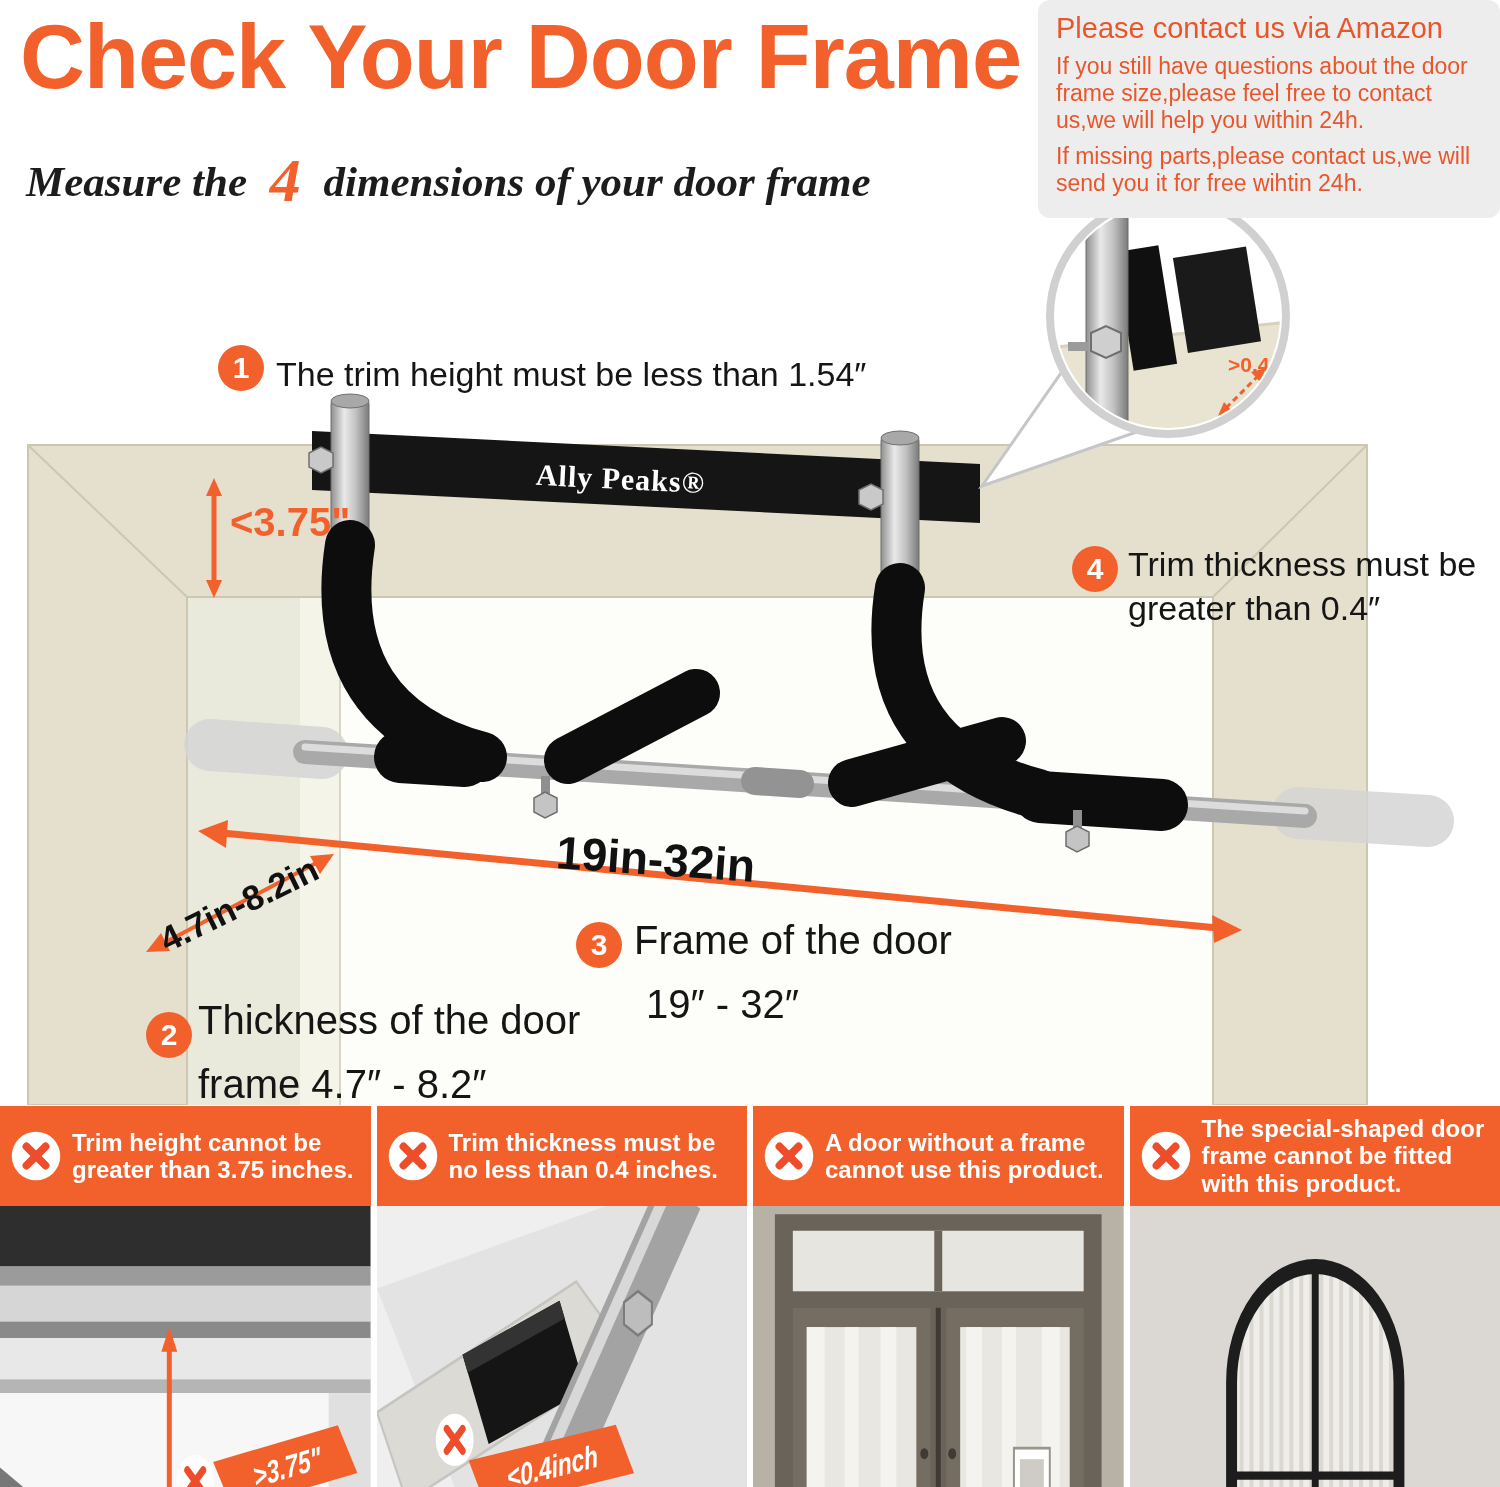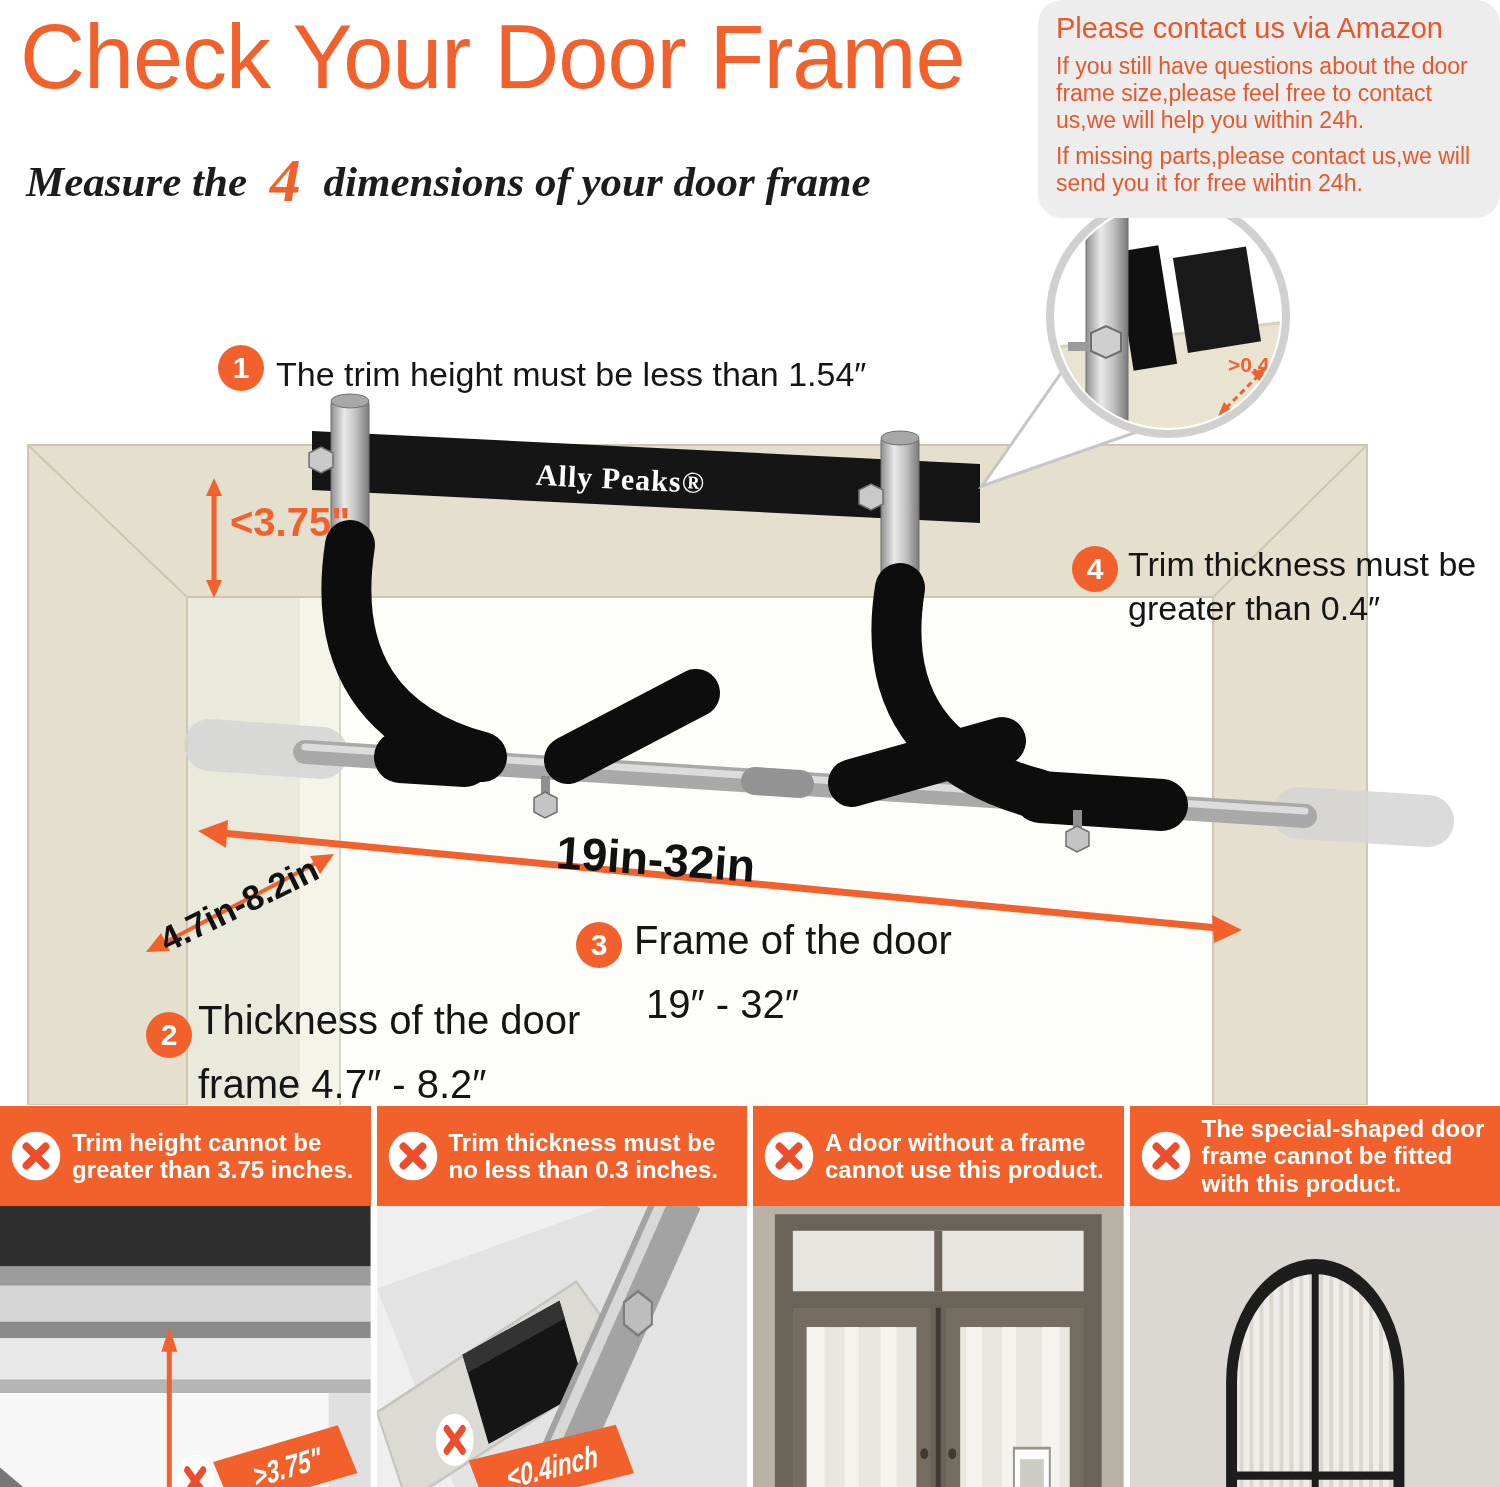--- a/index.html
+++ b/index.html
@@ -1,27 +1,27 @@
 <!DOCTYPE html>
 <html><head>
 <meta charset="utf-8">
 <style>
   html,body{margin:0;padding:0;background:#fff;}
   .page{position:relative;width:1500px;height:1487px;background:#fff;overflow:hidden;
         font-family:"Liberation Sans",sans-serif;}
   svg text{font-family:"Liberation Sans",sans-serif;}
 
   .title{position:absolute;left:20px;top:6px;margin:0;color:#F2612B;font-size:90px;
-         font-weight:normal;letter-spacing:-1px;white-space:nowrap;}
+         font-weight:bold;letter-spacing:-1px;white-space:nowrap;}
   .subtitle{position:absolute;left:26px;top:140px;font-size:43px;font-weight:bold;
             font-style:italic;color:#1c1c1c;white-space:nowrap;font-family:Liberation Serif, serif;}
   .subtitle .num4{color:#F2612B;font-size:62px;margin:0 12px;position:relative;top:5px;}
 
   .contact{position:absolute;right:0;top:0;width:462px;min-height:198px;background:#ededed;
-           border-radius:24px;padding:12px 16px 12px 18px;box-sizing:border-box;color:#E8572C;}
+           border-radius:12px;padding:12px 16px 12px 18px;box-sizing:border-box;color:#E8572C;}
   .contact-title{font-size:29px;margin:0 0 8px 0;}
   .contact-line{font-size:23px;line-height:1.17;margin:0 0 9px 0;}
 
   .diagram-svg{position:absolute;left:0;top:0;}
 
   .ann-num{position:absolute;width:46px;height:46px;border-radius:50%;background:#F2612B;
            color:#fff;font-weight:bold;font-size:30px;display:flex;align-items:center;
            justify-content:center;}
   .ann-text{position:absolute;color:#151515;font-size:34px;line-height:1.3;white-space:nowrap;}
   .ann-text.big{font-size:40px;}
@@ -231,21 +231,21 @@
         </svg>
       </div>
     </div>
 
     <div class="panel">
       <div class="panel-head">
         <svg class="x-badge" viewBox="0 0 60 60">
           <circle cx="30" cy="30" r="28" fill="#fff"></circle>
           <path d="M19 19 L41 41 M41 19 L19 41" stroke="#ED4D2A" stroke-width="9" stroke-linecap="round"></path>
         </svg>
-        <div class="panel-text">Trim thickness must be no less than 0.3 inches.</div>
+        <div class="panel-text">Trim thickness must be no less than 0.4 inches.</div>
       </div>
       <div class="panel-img">
         <svg viewBox="0 0 372 282" preserveAspectRatio="none">
           <rect width="372" height="282" fill="#efefef"></rect>
           <polygon points="0,60 230,0 372,0 372,282 120,282" fill="#e3e3e3"></polygon>
           <polygon points="0,150 200,55 255,110 30,215" fill="#dcdad5" stroke="#c6c4bf" stroke-width="2"></polygon>
           <g transform="rotate(-22 150 120)">
             <rect x="95" y="85" width="105" height="70" fill="#151515"></rect>
             <rect x="95" y="85" width="105" height="14" fill="#333333"></rect>
           </g>

